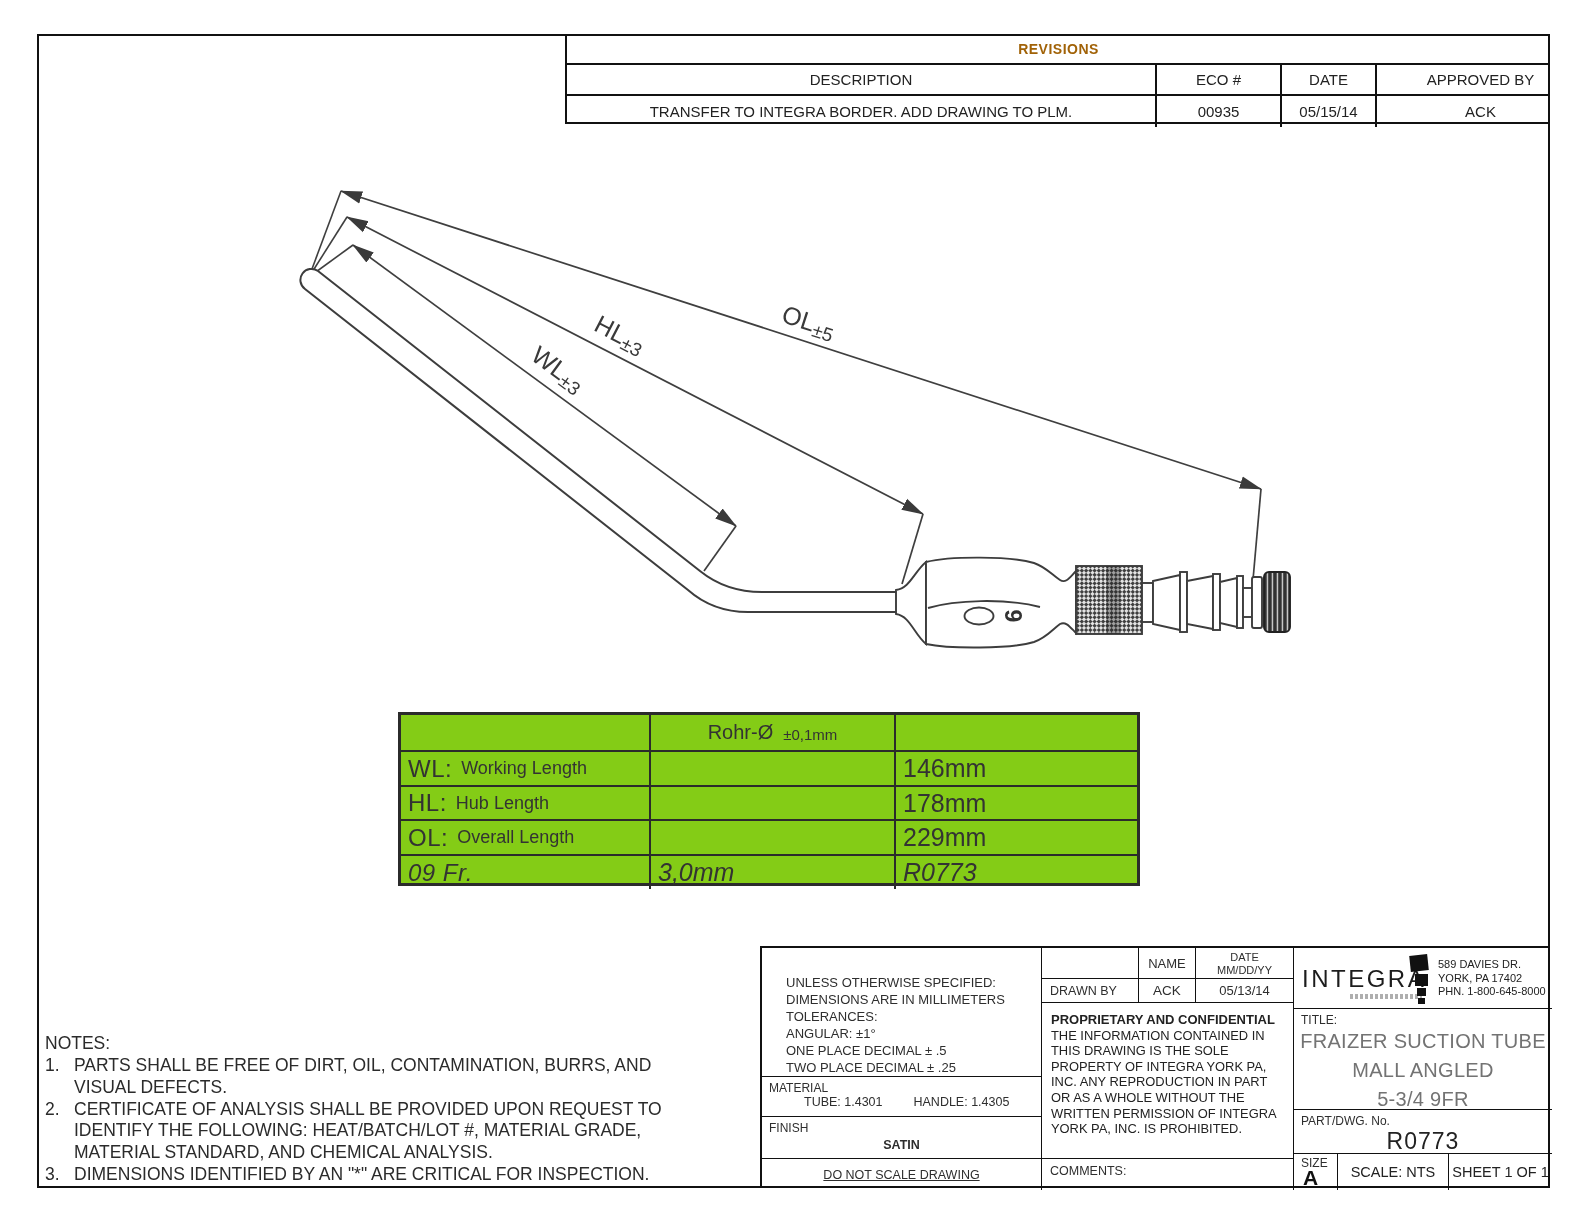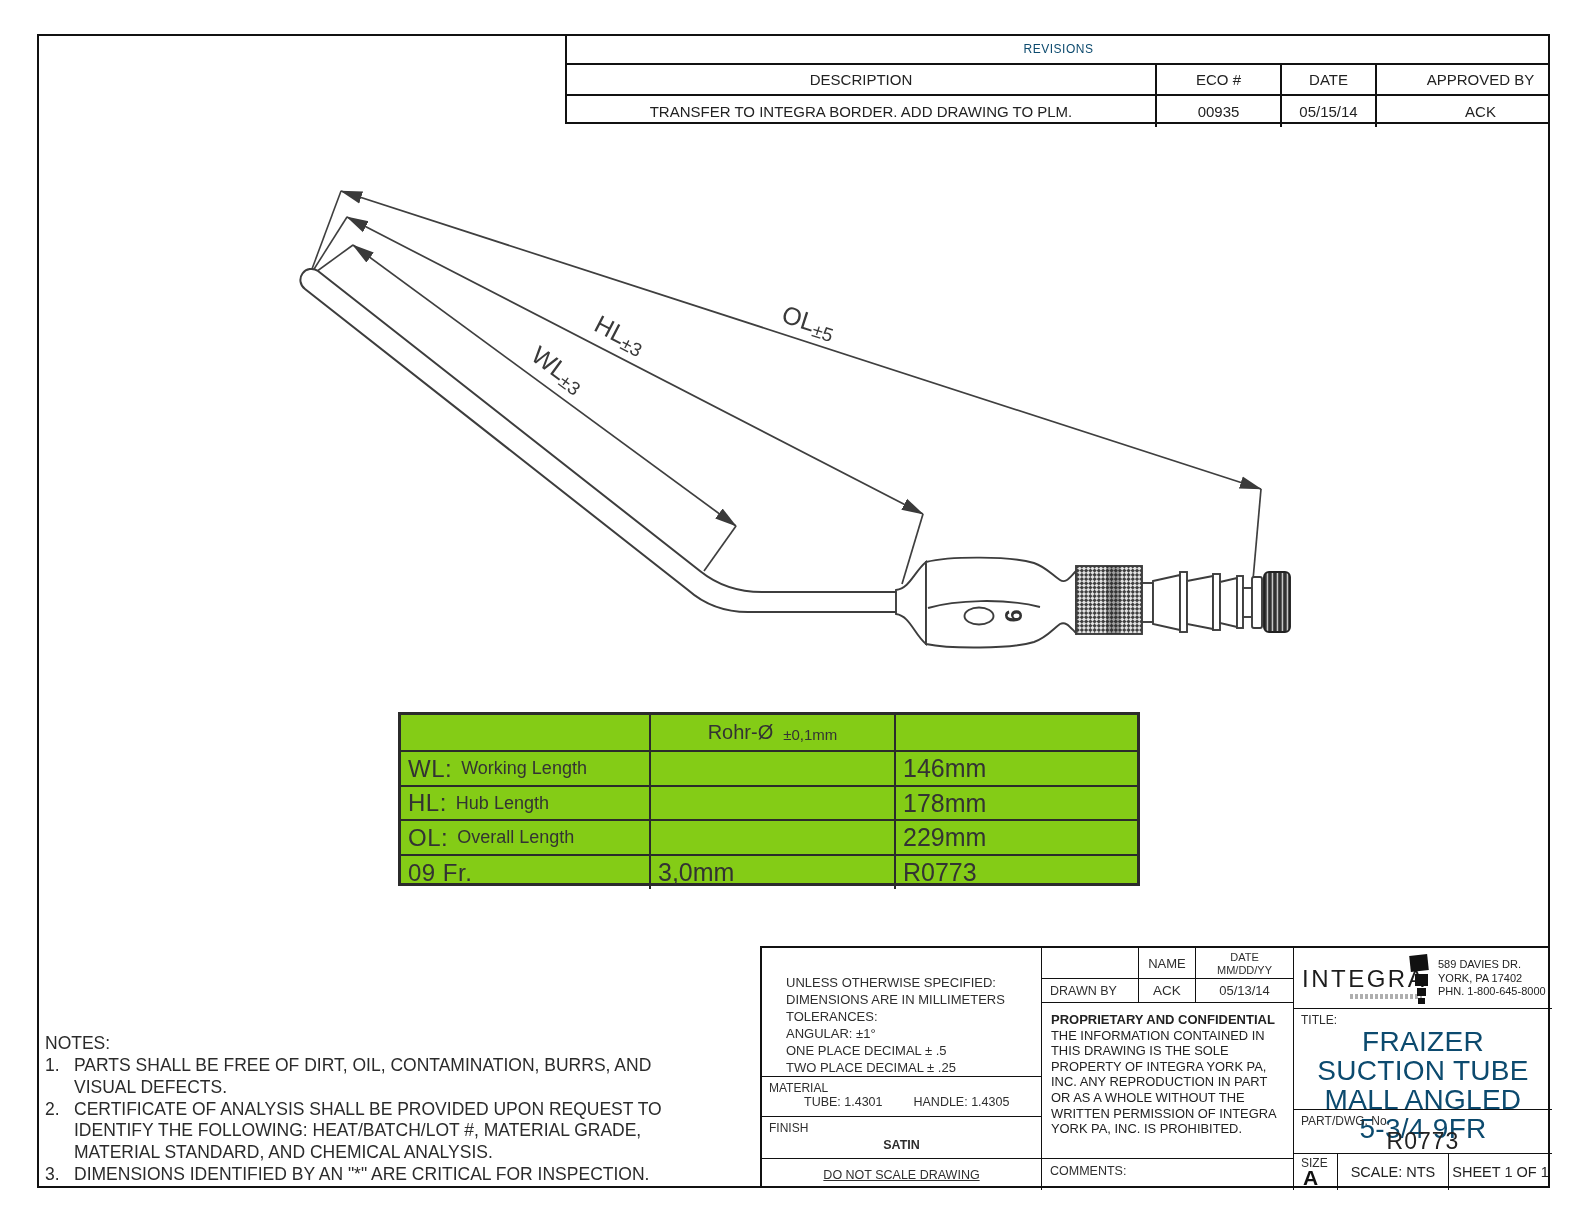--- a/index.html
+++ b/index.html
@@ -5,21 +5,21 @@
   html,body{margin:0;padding:0;background:#e9e9e9;}
   #page{position:relative;width:1584px;height:1224px;background:#ffffff;overflow:hidden;
         font-family:"Liberation Sans", sans-serif;color:#2e2e2e;}
   .abs{position:absolute;box-sizing:border-box;}
   
   #sheet-border{left:37px;top:34px;width:1513px;height:1154px;border:2.5px solid #111;}
 
   
   #revisions{left:565px;top:34px;width:985px;height:90px;border-left:2.5px solid #111;border-bottom:2.5px solid #111;}
   .rev-title{height:29px;border-bottom:2px solid #111;display:flex;align-items:center;justify-content:center;
-             font-weight:normal;font-size:12px;letter-spacing:.5px;color:#0c4a6e;}
+             font-weight:bold;font-size:14px;letter-spacing:.5px;color:#a16207;}
   .rev-row{display:flex;height:29px;border-bottom:2px solid #111;font-size:15px;color:#222;}
   .rev-row:last-child{border-bottom:none;height:31px;}
   .rev-cell{display:flex;align-items:center;justify-content:center;border-right:2px solid #111;box-sizing:border-box;}
   .rev-cell:last-child{border-right:none;margin-left:34px;}
   .rc1{width:590px;} .rc2{width:125px;} .rc3{width:95px;} .rc4{flex:1;}
 
   
   #dimtable{left:398px;top:712px;width:742px;height:174px;border:3px solid #2b2b2b;background:#84cc16;color:#333;}
   .dt-row{display:flex;border-bottom:2.5px solid #2b2b2b;box-sizing:border-box;}
   .dt-row:last-child{border-bottom:none;}
@@ -43,21 +43,21 @@
   .tb-cell{position:absolute;box-sizing:border-box;border-color:#111;border-style:solid;border-width:0;}
   .br{border-right-width:1.8px;} .bb{border-bottom-width:1.8px;}
   .tol-lines{padding:26px 0 0 24px;font-size:13px;line-height:17px;}
   .lbl{font-size:12px;padding:4px 0 0 7px;}
   .center-val{display:flex;align-items:center;justify-content:center;}
   .prop{padding:9px 8px 0 9px;font-size:12.9px;line-height:15.6px;color:#222;}
   .prop b{font-size:13px;}
   .addr{font-size:11px;line-height:13.5px;color:#222;}
   .logo-word{font-size:24px;letter-spacing:2.5px;color:#1c1c1c;font-weight:500;}
   .logo-sub{height:5px;width:72px;background:repeating-linear-gradient(90deg,#9a9a9a 0 3px,#fff 3px 5px);opacity:.8;}
-  .ttl-line{font-size:28px;line-height:29px;text-align:center;color:#0c4a6e;letter-spacing:.3px;}
+  .ttl-line{font-size:20px;line-height:29px;text-align:center;color:#737373;letter-spacing:.3px;}
   .partnum{font-size:23px;text-align:center;color:#222;letter-spacing:1px;}
   .sizeA{font-size:21px;font-weight:bold;color:#111;line-height:16px;padding-left:9px;}
   .sc-sheet{display:flex;align-items:center;justify-content:center;font-size:14.5px;color:#222;}
 
   svg text{font-family:"Liberation Sans", sans-serif;}
 </style>
 </head>
 <body>
 
 <div id="page">
@@ -177,21 +177,21 @@
     <div class="dt-row" style="height:35px;">
       <div class="dt-cell dc1">
         <span class="dt-abbr">OL:</span>
         <span class="dt-name">Overall Length</span>
       </div>
       <div class="dt-cell dc2"></div>
       <div class="dt-cell dc3">
           <span class="dt-val">229mm</span>
         </div>
     </div>
-    <div class="dt-row" style="height:33px;">
+    <div class="dt-row" style="height:33px;font-style:italic;">
       <div class="dt-cell dc1">
         <span class="dt-abbr">09 Fr.</span>
       </div>
       <div class="dt-cell dc2">
           <span class="dt-val">3,0mm</span>
         </div>
       <div class="dt-cell dc3">
           <span class="dt-val">R0773</span>
         </div>
     </div>

